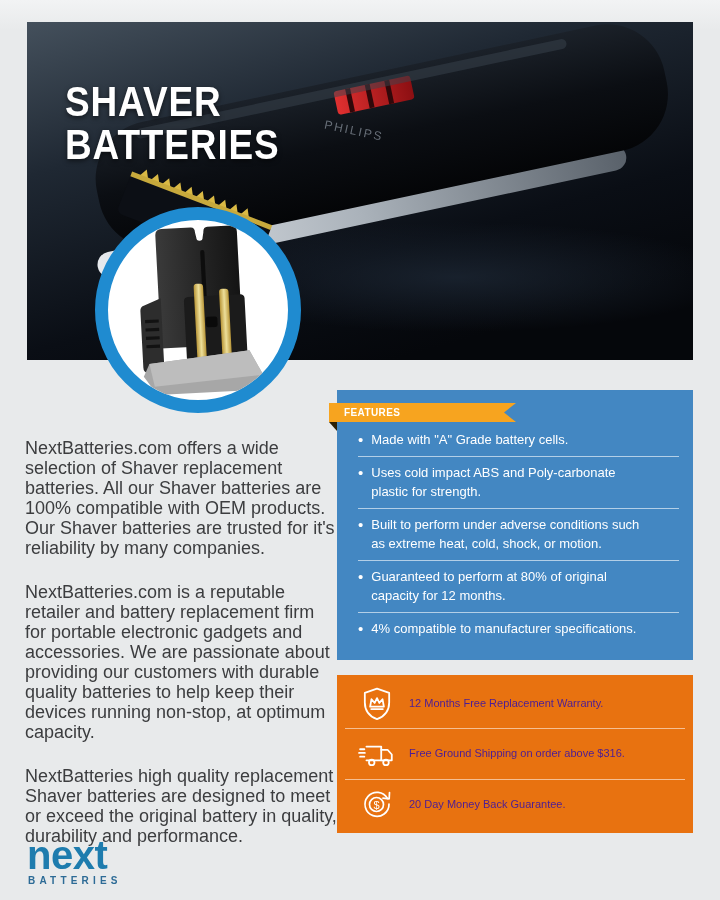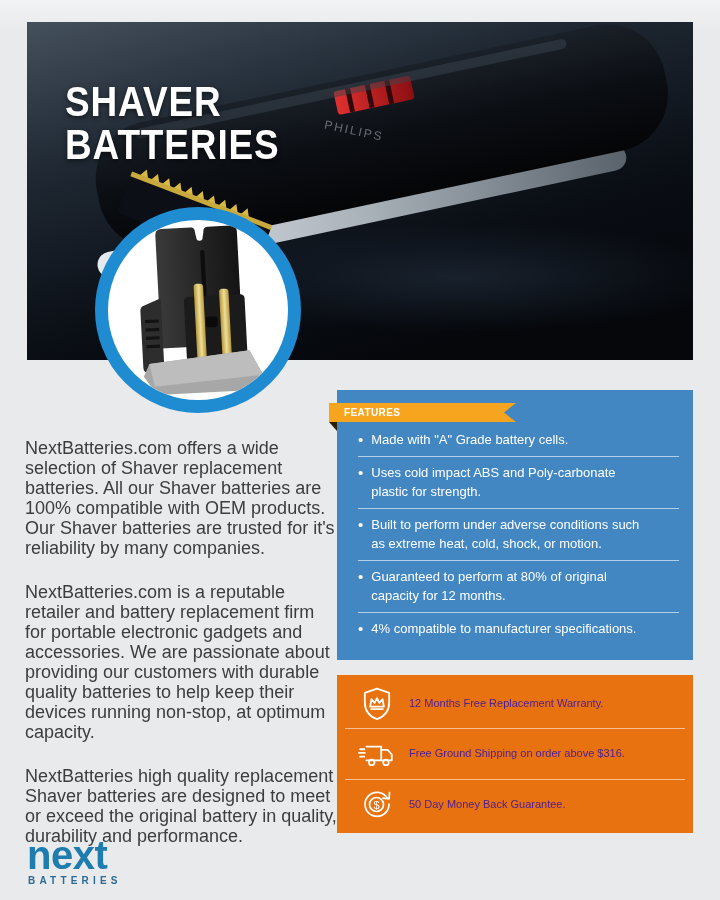--- a/index.html
+++ b/index.html
@@ -255,21 +255,21 @@
     </div>
     <div class="benefit-row">
       <span class="benefit-icon">
         <svg viewBox="0 0 34 34" width="34" height="34" fill="none" stroke="#ffffff" stroke-width="1.7" stroke-linecap="round" stroke-linejoin="round">
           <path d="M27.5,11.5 A12,12 0 1 0 29,17"></path>
           <path d="M29.5,5.5 L29.2,11.8 L23,11.2"></path>
           <circle cx="16.5" cy="17.5" r="7"></circle>
           <text x="16.5" y="21.5" text-anchor="middle" font-size="11" font-family="Liberation Sans, sans-serif" fill="#ffffff" stroke="none">$</text>
         </svg>
       </span>
-      <span class="benefit-text">50 Day Money Back Guarantee.</span>
+      <span class="benefit-text">20 Day Money Back Guarantee.</span>
     </div>
   </div>
 
   <div class="footer-logo">
     <div class="logo-main">next</div>
     <div class="logo-sub">BATTERIES</div>
   </div>
 
 </div>
 

